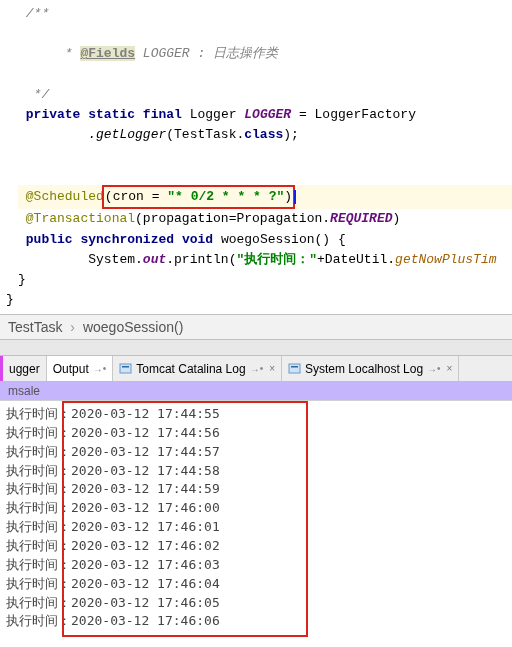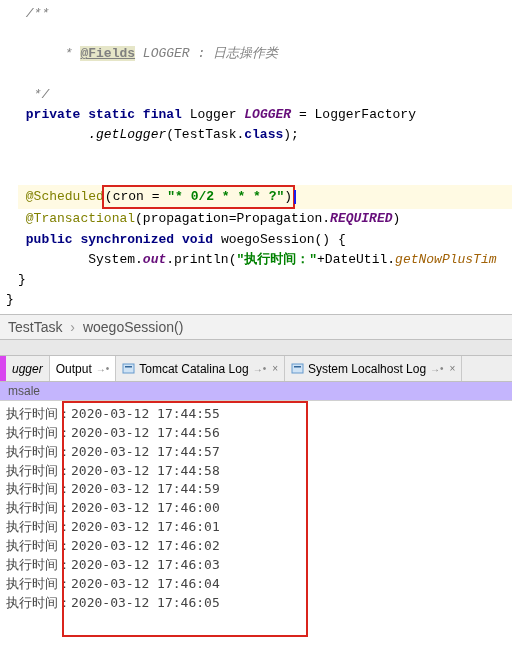--- a/index.html
+++ b/index.html
@@ -72,21 +72,21 @@
   }
   .tab {
     display: flex;
     align-items: center;
     padding: 0 6px;
     border-right: 1px solid #c9c9c9;
     gap: 4px;
     white-space: nowrap;
     background: #eeeeee;
   }
-  .tab.cut-left { border-left: 6px solid #d946ef; font-style: italic; }
+  .tab.cut-left { border-left: 3px solid #d946ef; }
   .tab.active { background: #ffffff; }
   .tab .pin { color: #888; font-size: 10px; }
   .tab .close { color: #777; font-size: 10px; margin-left: 2px; }
   .tab-icon {
     width: 13px; height: 13px;
     display: inline-flex; align-items: center; justify-content: center;
   }
   .console {
     font-family: "SimSun", "Consolas", monospace;
     font-size: 13px;
@@ -182,14 +182,15 @@
       <div class="console-line gray-text">执行时间：2020-03-12 17:44:56</div>
       <div class="console-line gray-text">执行时间：2020-03-12 17:44:57</div>
       <div class="console-line gray-text">执行时间：2020-03-12 17:44:58</div>
       <div class="console-line gray-text">执行时间：2020-03-12 17:44:59</div>
       <div class="console-line gray-text">执行时间：2020-03-12 17:46:00</div>
       <div class="console-line gray-text">执行时间：2020-03-12 17:46:01</div>
       <div class="console-line gray-text">执行时间：2020-03-12 17:46:02</div>
       <div class="console-line gray-text">执行时间：2020-03-12 17:46:03</div>
       <div class="console-line gray-text">执行时间：2020-03-12 17:46:04</div>
       <div class="console-line gray-text">执行时间：2020-03-12 17:46:05</div>
+      <div class="console-line gray-text">执行时间：2020-03-12 17:46:06</div>
     </div>
 </div>
 
 </body></html>

